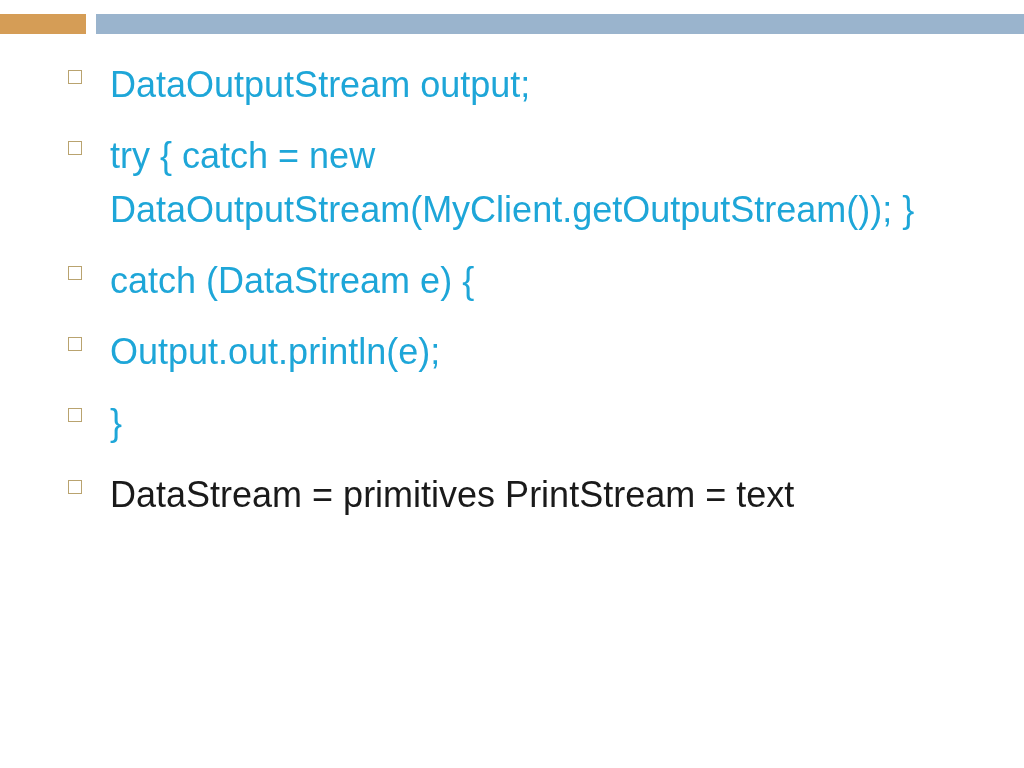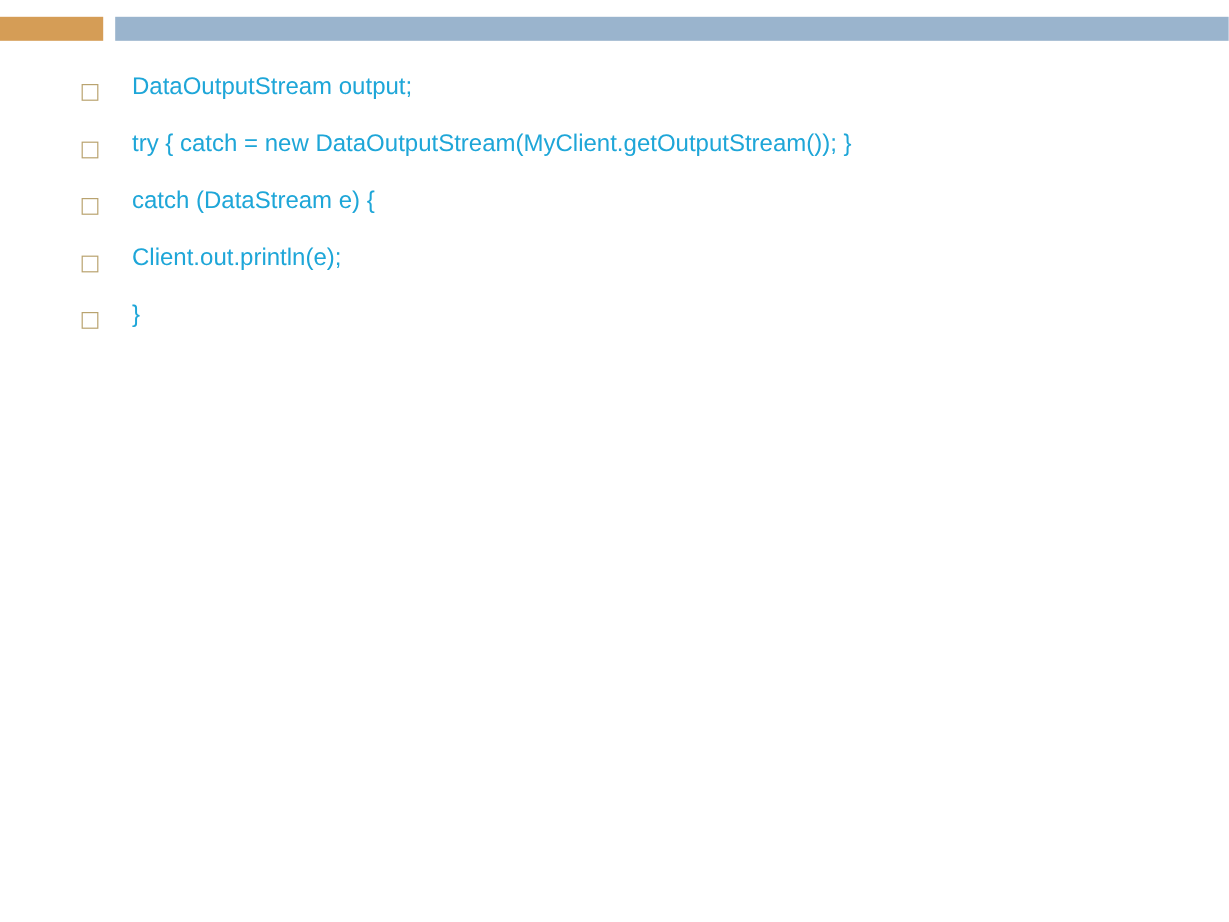--- a/index.html
+++ b/index.html
@@ -39,21 +39,21 @@
     background: #9ab4cd;
     margin-left: 10px;
   }
   .content {
     padding: 24px 40px 0 68px;
   }
   .item {
     display: flex;
     align-items: flex-start;
     margin-bottom: 18px;
-    font-size: 20px;
+    font-size: 36px;
     line-height: 1.48;
     color: #1a1a1a;
   }
   .item.blue .txt { color: #1ea6d8; }
   .bullet {
     flex: 0 0 auto;
     width: 14px;
     height: 14px;
     border: 1.6px solid #b9a36f;
     margin-top: 12px;
@@ -86,23 +86,27 @@
       <span class="txt"> try { catch = new DataOutputStream(MyClient.getOutputStream()); }</span>
     </div>
 
     <div class="item blue">
       <span class="bullet"></span>
       <span class="txt"> catch (DataStream e) {</span>
     </div>
 
     <div class="item blue">
       <span class="bullet"></span>
-      <span class="txt">Client.out.println(e);</span>
+      <span class="txt">Output.out.println(e);</span>
     </div>
 
     <div class="item blue">
       <span class="bullet"></span>
       <span class="txt">}</span>
     </div>
 
+    <div class="item">
+      <span class="bullet"></span>
+      <span class="txt">DataStream = primitives PrintStream = text</span>
+    </div>
 
   </div>
 </div>
 
 </body></html>

